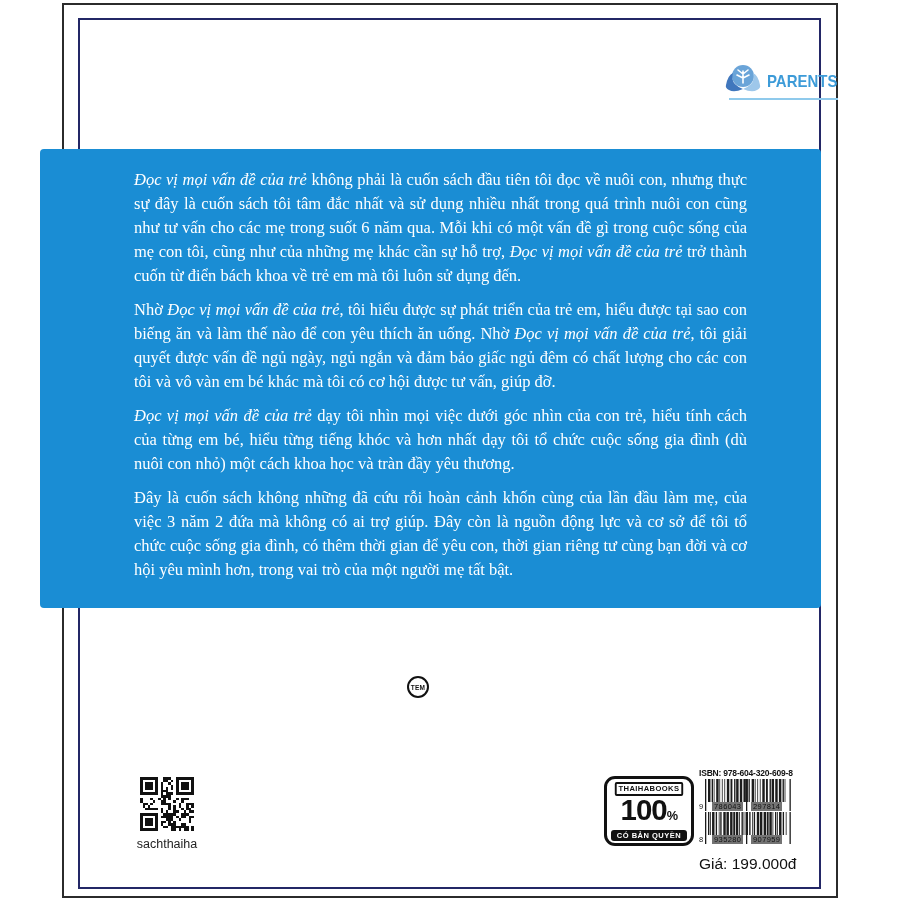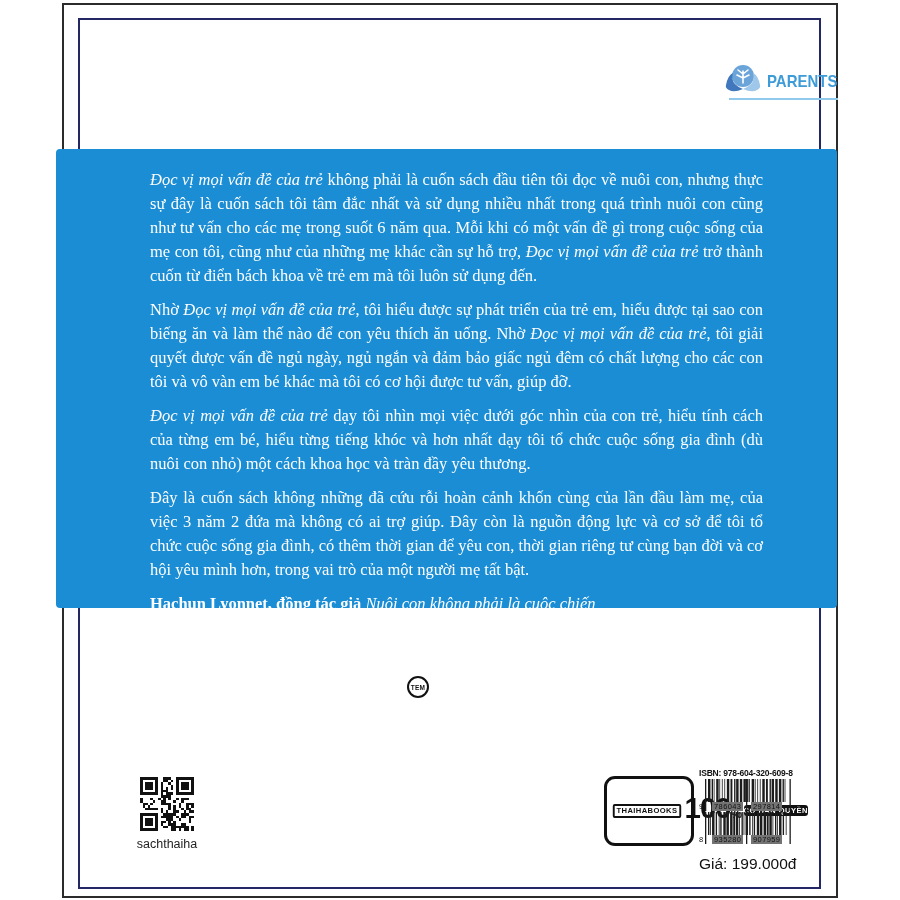--- a/index.html
+++ b/index.html
@@ -26,21 +26,21 @@
     font-weight:bold; font-size:17px; color:var(--parents_blue,#3d9bd8);
     letter-spacing:0px; transform:scaleX(.88); transform-origin:left center;
     white-space:nowrap;
   }
   .publisher-line {
     position:absolute; left:729px; top:98px; width:109px; height:2px;
     background:var(--light_line,#8fcaec);
   }
   
   .quote-box {
-    position:absolute; left:56px; top:149px; width:781px; height:459px;
+    position:absolute; left:40px; top:149px; width:781px; height:459px;
     background:var(--quote_bg,#1a8dd4); border-radius:4px;
     color:var(--quote_text,#ffffff);
     padding:19px 74px 0 94px;
     font-family:"Liberation Serif", serif;
     overflow:hidden;
   }
   .quote-box p {
     font-size:16.5px; line-height:24px; text-align:justify;
     margin:0 0 10px 0;
   }
@@ -55,21 +55,21 @@
     font-size:6.5px; font-weight:bold; color:#111; letter-spacing:.3px;
   }
   
   .qr-block { position:absolute; left:127px; top:777px; width:80px; text-align:center; }
   .qr-code { width:54px; height:54px; margin:0 auto; display:block; }
   .qr-label { margin-top:6px; font-size:12.5px; color:#222; }
   
   .stamp {
     position:absolute; left:604px; top:776px; width:90px; height:70px;
     border:3px solid #111; border-radius:11px; background:#fff;
-    display:flex; flex-direction:row; align-items:center;
+    display:flex; flex-direction:column; align-items:center;
     padding:3px 4px 4px; gap:1px;
   }
   .stamp-top {
     border:2px solid #111; border-radius:2px;
     font-size:8px; font-weight:bold; letter-spacing:.4px; color:#111;
     padding:0 2px; line-height:10px; white-space:nowrap;
     transform:scaleX(.95);
   }
   .stamp-mid { line-height:26px; color:#111; white-space:nowrap; transform:scaleX(.98); }
   .stamp-100 { font-size:30px; font-weight:bold; letter-spacing:-1px; }
@@ -118,23 +118,20 @@
     <div class="publisher-name">PARENTS</div>
   </div>
   <div class="publisher-line"></div>
 
   <div class="quote-box">
     <div>
         <p><span class="it">Đọc vị mọi vấn đề của trẻ</span><span> không phải là cuốn sách đầu tiên tôi đọc về nuôi con, nhưng thực sự đây là cuốn sách tôi tâm đắc nhất và sử dụng nhiều nhất trong quá trình nuôi con cũng như tư vấn cho các mẹ trong suốt 6 năm qua. Mỗi khi có một vấn đề gì trong cuộc sống của mẹ con tôi, cũng như của những mẹ khác cần sự hỗ trợ, </span><span class="it">Đọc vị mọi vấn đề của trẻ</span><span> trở thành cuốn từ điển bách khoa về trẻ em mà tôi luôn sử dụng đến.</span></p>
         <p><span>Nhờ </span><span class="it">Đọc vị mọi vấn đề của trẻ</span><span>, tôi hiểu được sự phát triển của trẻ em, hiểu được tại sao con biếng ăn và làm thế nào để con yêu thích ăn uống. Nhờ </span><span class="it">Đọc vị mọi vấn đề của trẻ</span><span>, tôi giải quyết được vấn đề ngủ ngày, ngủ ngắn và đảm bảo giấc ngủ đêm có chất lượng cho các con tôi và vô vàn em bé khác mà tôi có cơ hội được tư vấn, giúp đỡ.</span></p>
         <p><span class="it">Đọc vị mọi vấn đề của trẻ</span><span> dạy tôi nhìn mọi việc dưới góc nhìn của con trẻ, hiểu tính cách của từng em bé, hiểu từng tiếng khóc và hơn nhất dạy tôi tổ chức cuộc sống gia đình (dù nuôi con nhỏ) một cách khoa học và tràn đầy yêu thương.</span></p>
         <p><span>Đây là cuốn sách không những đã cứu rỗi hoàn cảnh khốn cùng của lần đầu làm mẹ, của việc 3 năm 2 đứa mà không có ai trợ giúp. Đây còn là nguồn động lực và cơ sở để tôi tổ chức cuộc sống gia đình, có thêm thời gian để yêu con, thời gian riêng tư cùng bạn đời và cơ hội yêu mình hơn, trong vai trò của một người mẹ tất bật.</span></p>
-      </div>
-    <div class="signature-wrap">
-        <p><span class="bd">Hachun Lyonnet, đồng tác giả </span><span class="it">Nuôi con không phải là cuộc chiến</span></p>
       </div>
   </div>
 
   <div class="tem-circle">
     <span>TEM</span>
   </div>
 
   <div class="qr-block">
     <svg id="qr-code" class="qr-code" viewBox="0 0 21 21" shape-rendering="crispEdges" xmlns="http://www.w3.org/2000/svg">
         <rect x="0" y="0" width="1" height="1" fill="#111"></rect>

